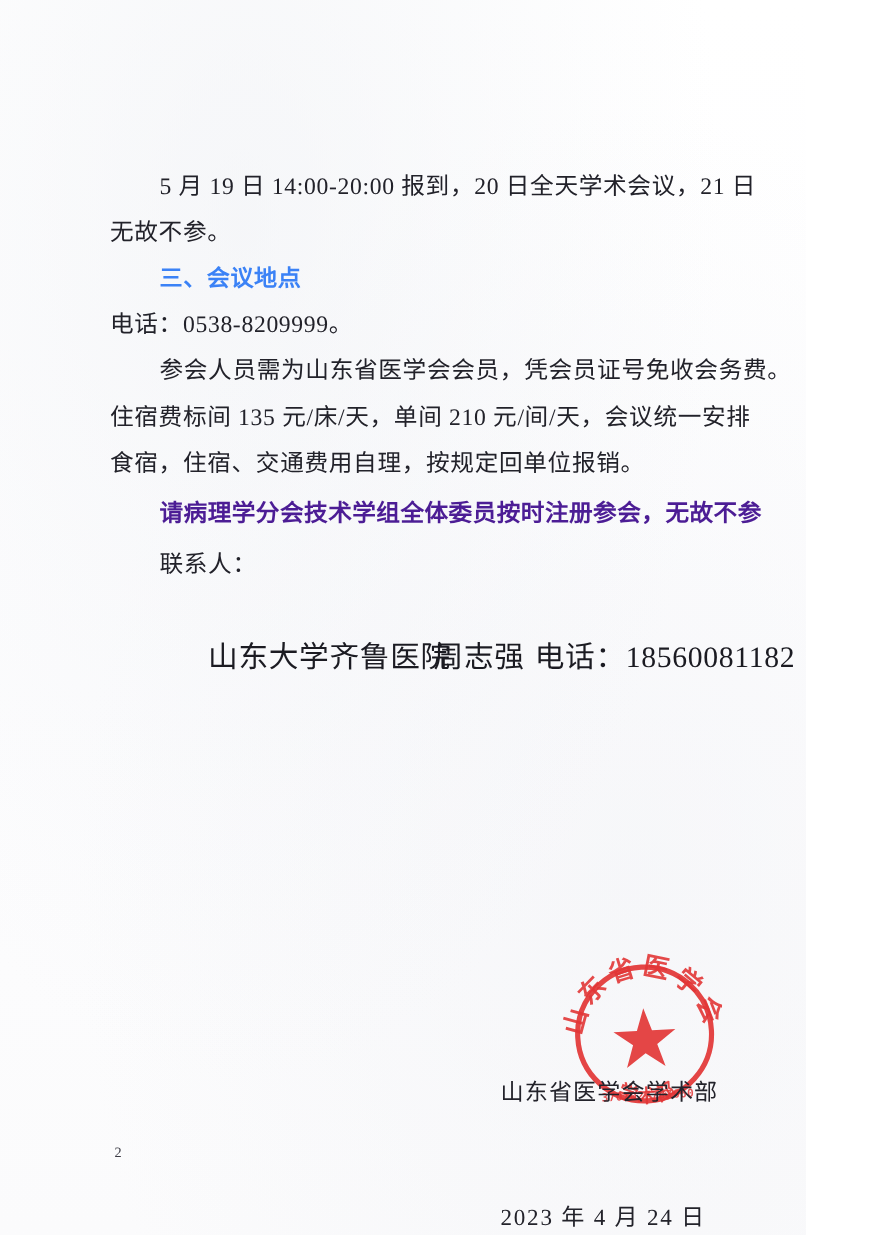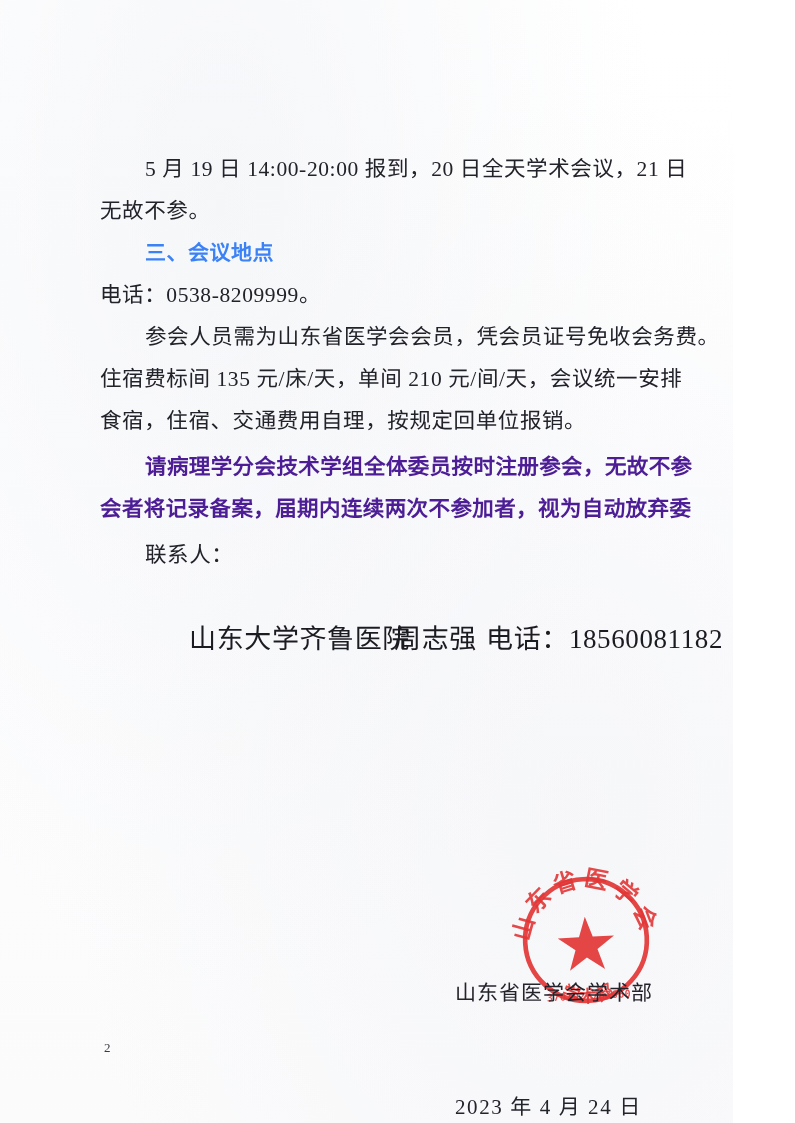--- a/index.html
+++ b/index.html
@@ -112,21 +112,20 @@
     <div class="ln heading">三、会议地点</div>
     <div class="ln">电话：0538-8209999。</div>
 
     <div class="ln indent">参会人员需为山东省医学会会员，凭会员证号免收会务费。</div>
     <div class="ln">住宿费标间 135 元/床/天，单间 210 元/间/天，会议统一安排</div>
     <div class="ln">食宿，住宿、交通费用自理，按规定回单位报销。</div>
 
     <div class="gap-sm"></div>
 
     <div class="ln indent strong">请病理学分会技术学组全体委员按时注册参会，无故不参</div>
-    <div class="ln strong">会者将记录备案，届期内连续两次不参加者，视为自动放弃委</div>
 
     <div class="gap-sm"></div>
 
     <div class="ln indent">联系人：</div>
 
     <div class="contact-line">
       <span class="c-org">山东大学齐鲁医院</span><span class="c-person">周志强</span><span class="c-phone">电话：18560081182</span>
     </div>
 
   </div>

